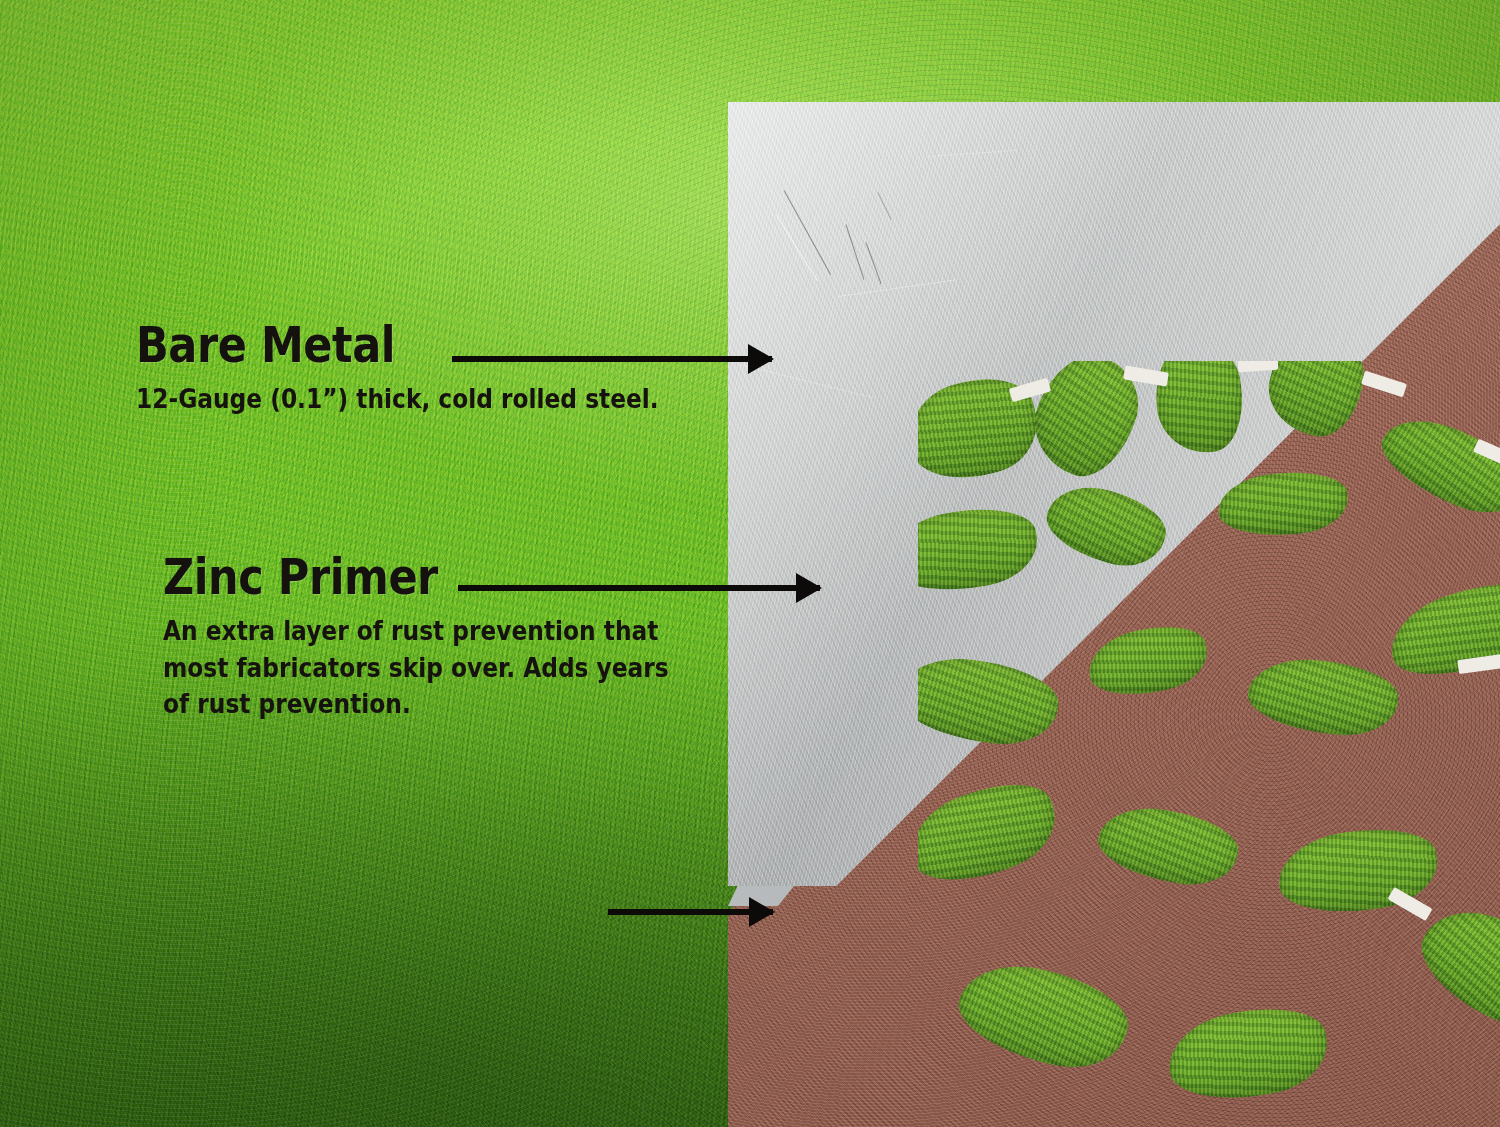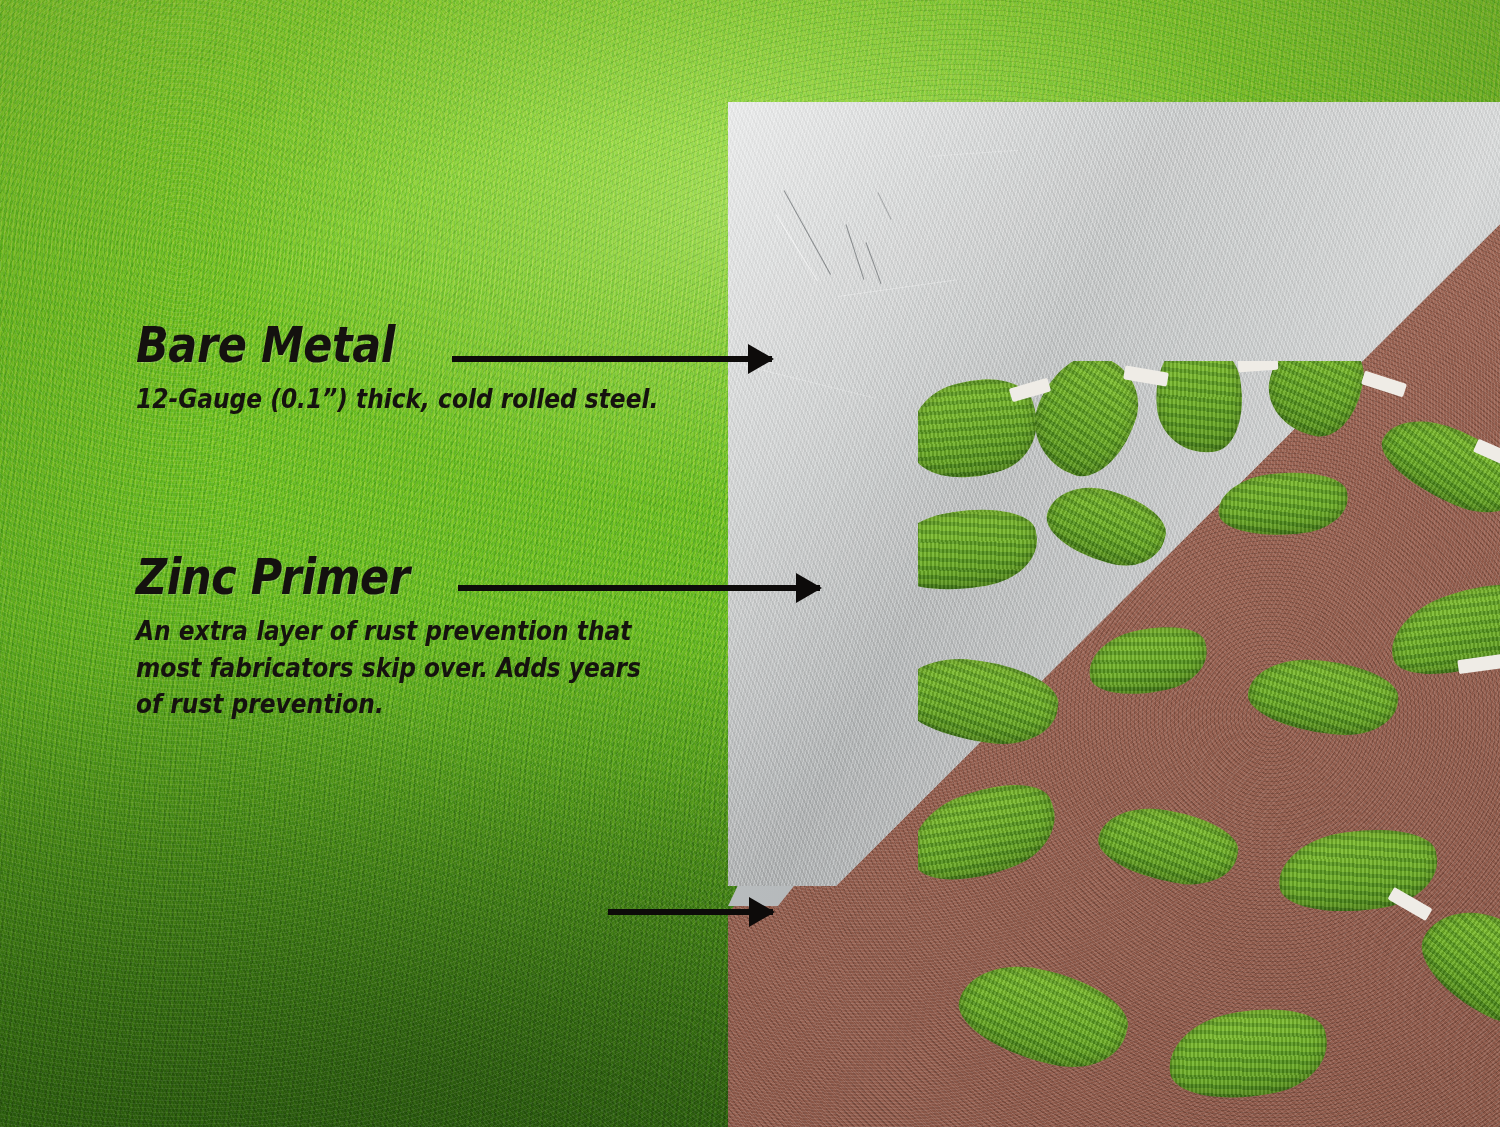--- a/index.html
+++ b/index.html
@@ -116,21 +116,21 @@
     border-radius: 46% 54% 40% 60% / 58% 42% 55% 45%;
     box-shadow: inset 0 0 14px rgba(0,0,0,0.25);
   }
   .edge-hi {
     position: absolute;
     background: #efece6;
     border-radius: 2px;
   }
 
   
-  .callout { position: absolute; font-style: italic; }
+  .callout { position: absolute; }
   .callout h2 {
     margin: 0;
     font-family: "DejaVu Sans", sans-serif;
     font-weight: 700;
     font-size: 50px;
     line-height: 1.02;
     letter-spacing: -0.5px;
     color: #14110f;
     transform: scaleX(0.86);
     transform-origin: left center;
@@ -216,21 +216,21 @@
       <div class="edge-hi" style="left:470px; top:536px; width:44px; height:14px; transform:rotate(30deg);"></div>
     </div>
   </div>
 
   <div class="callout" style="left:136px; top:320px;">
     <h2>Bare Metal</h2>
     <p>12-Gauge (0.1”) thick, cold rolled steel.</p>
   </div>
   <div class="arrow" style="left:452px; top:356px; width:320px;"></div>
 
-  <div class="callout" style="left:136px; top:552px; width:600px;">
+  <div class="callout" style="left:136px; top:552px; width:600px;padding-left:27px;">
     <h2>Zinc Primer</h2>
     <p>An extra layer of rust prevention that most fabricators skip over. Adds years of rust prevention.</p>
   </div>
   <div class="arrow" style="left:458px; top:585px; width:362px;"></div>
 
   <div class="arrow" style="left:608px; top:909px; width:165px;"></div>
 
 </div>
 
 </body></html>

